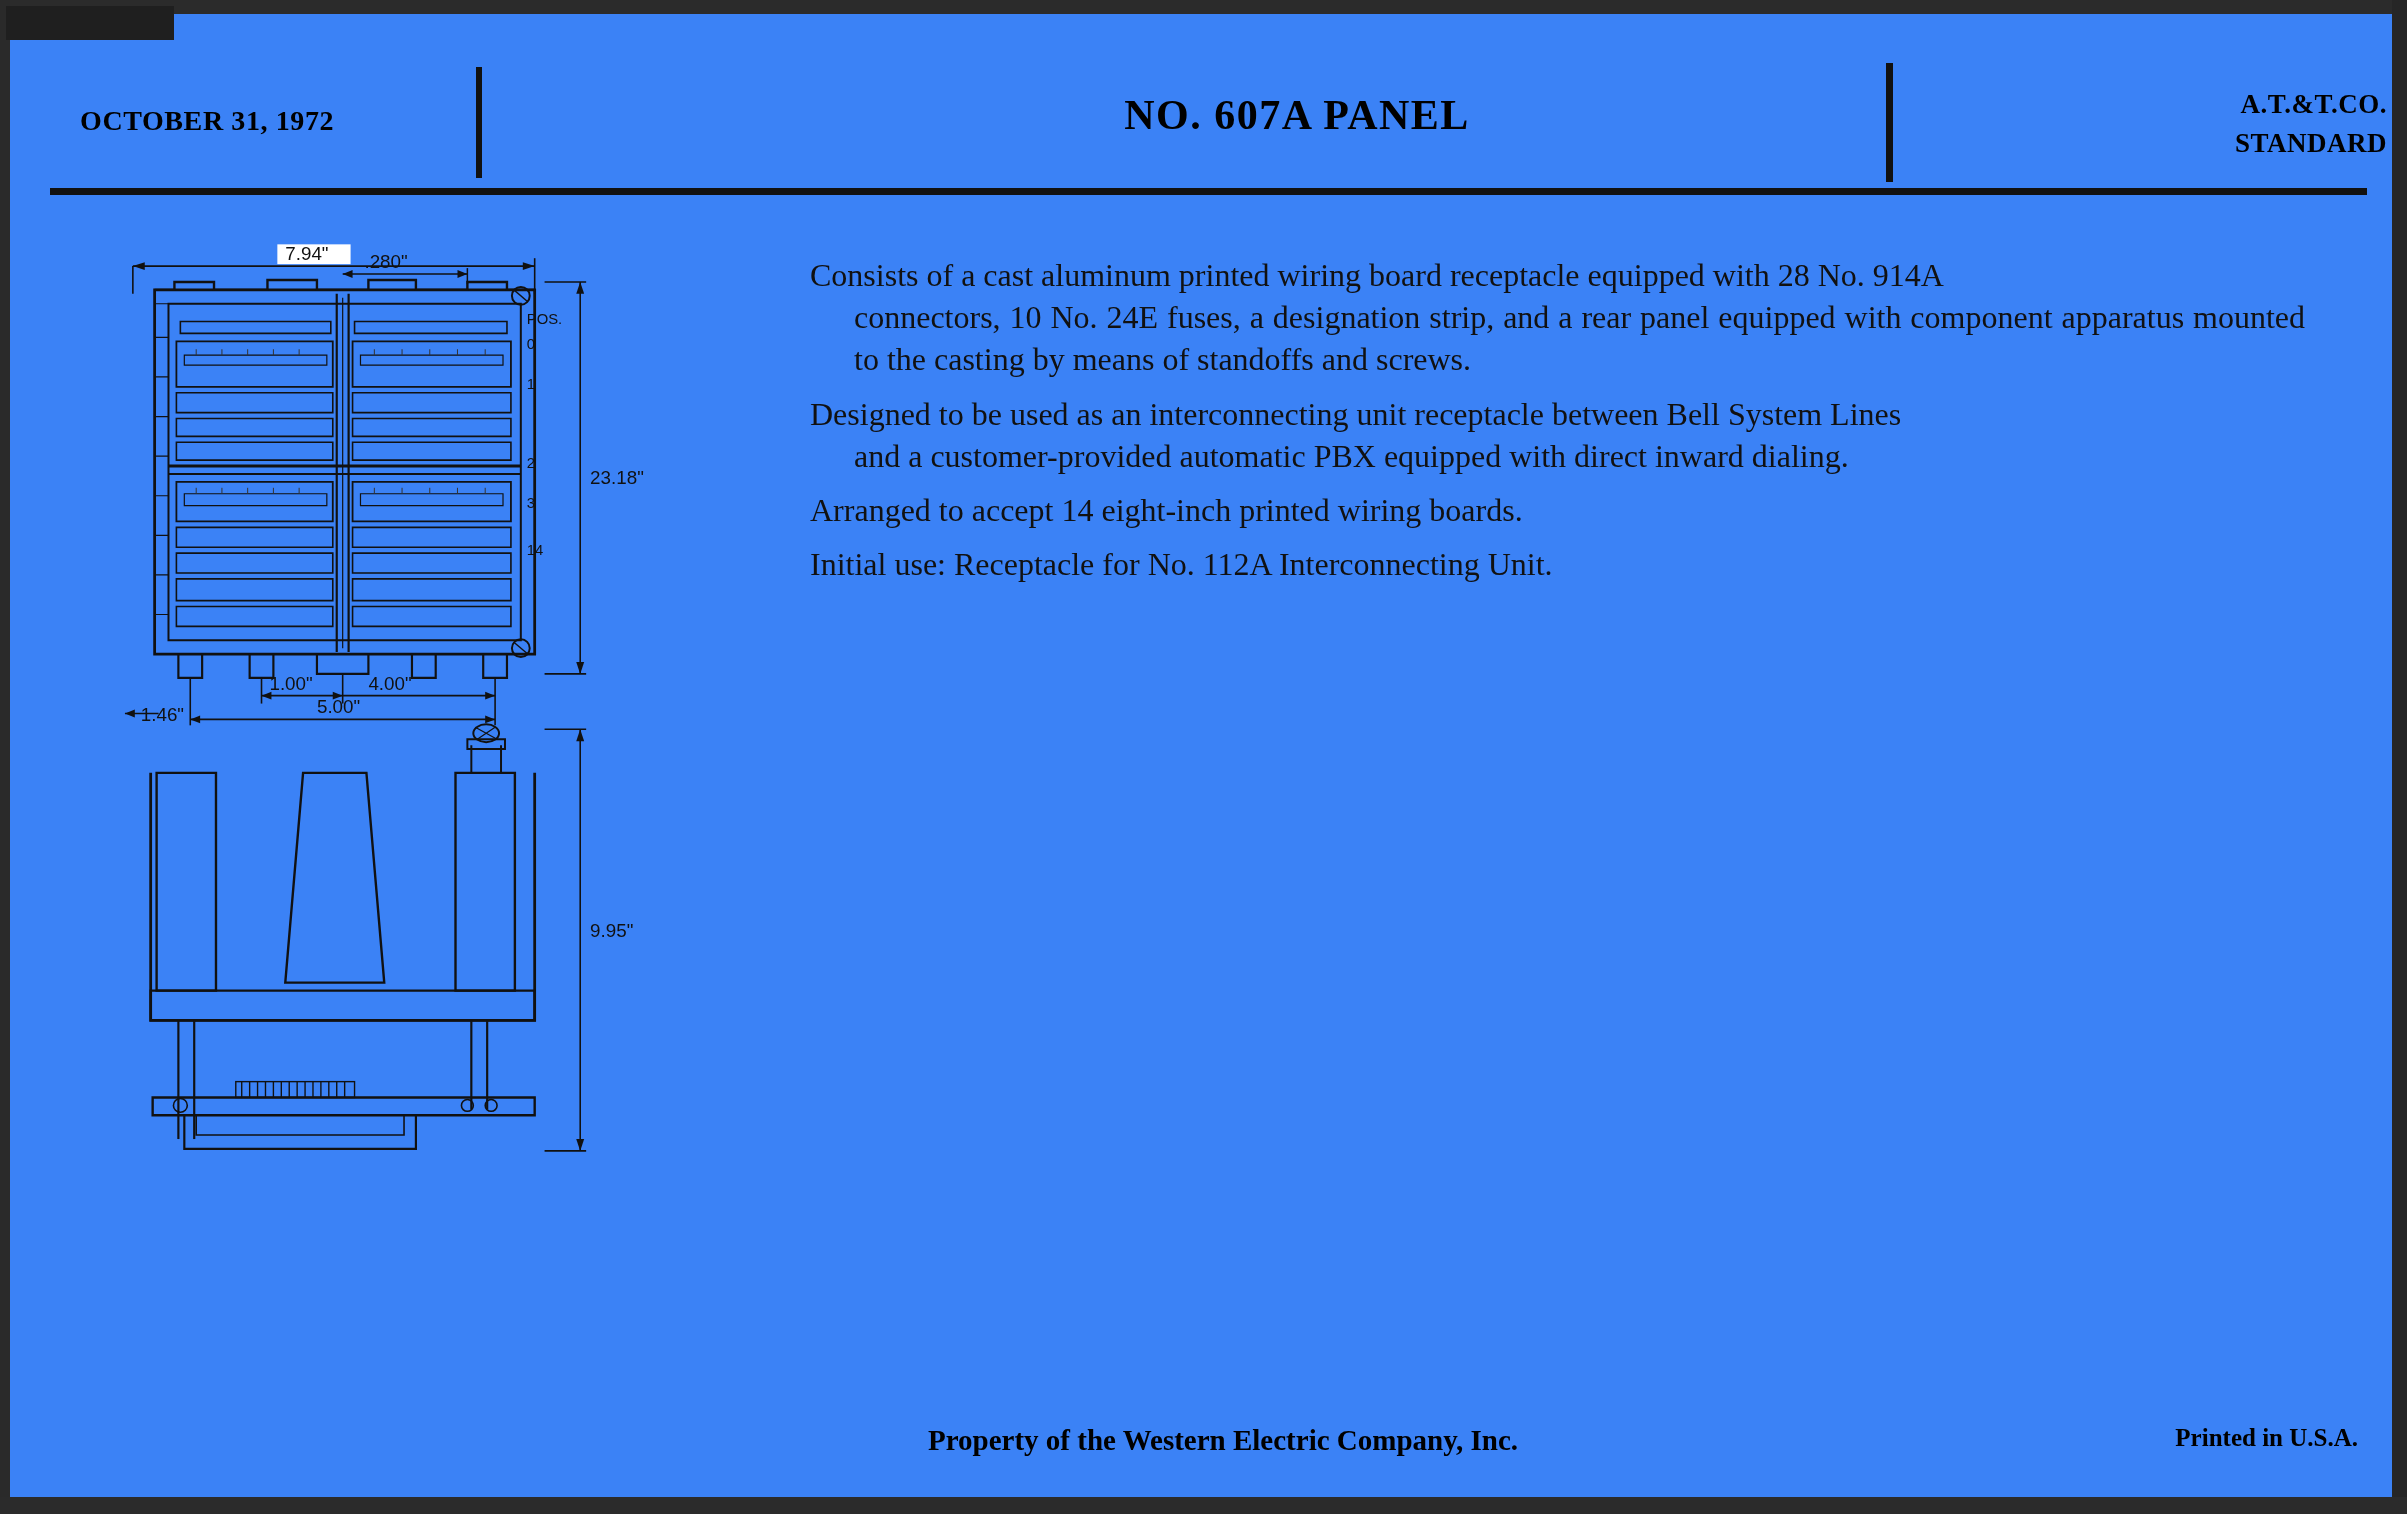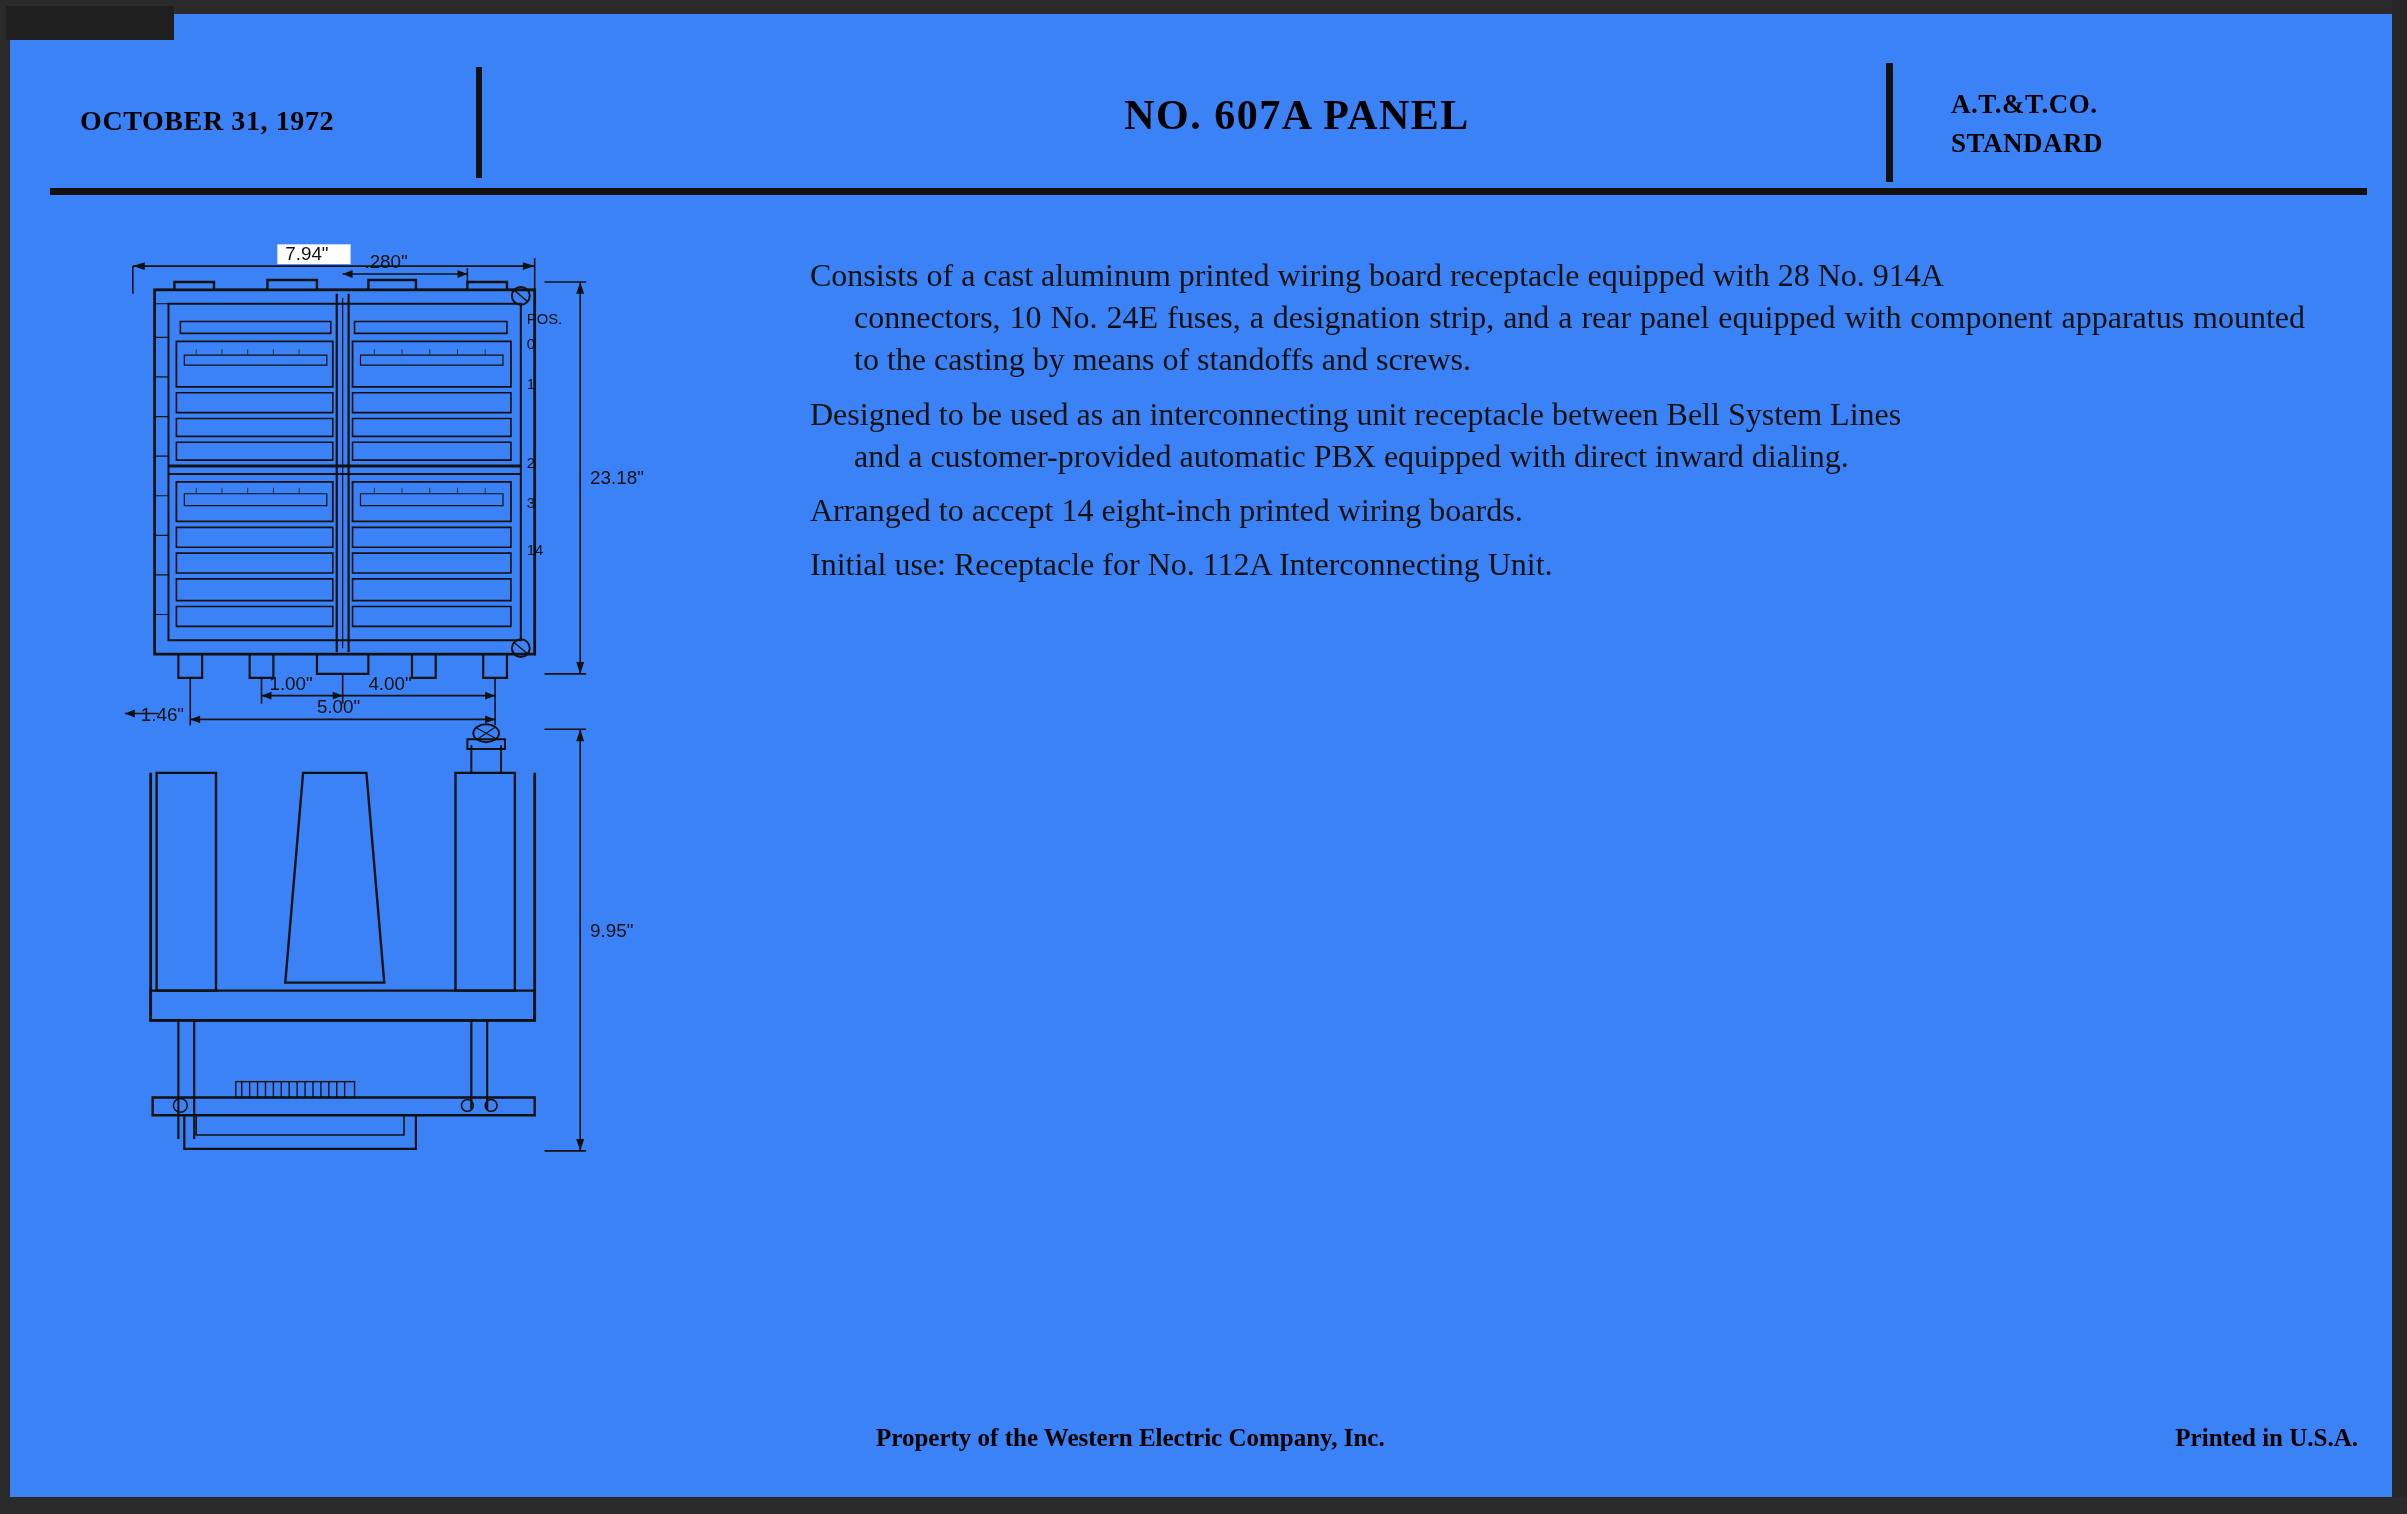--- a/index.html
+++ b/index.html
@@ -83,21 +83,21 @@
     text-align: center;
     font-size: 42px;
     font-weight: bold;
     letter-spacing: 1.5px;
   }
   .header-company {
     position: absolute;
     left: 1901px;
     top: 30px;
     width: 436px;
-    text-align: left;
+    text-align: right;
     font-size: 27px;
     font-weight: bold;
     line-height: 1.45;
     letter-spacing: 0.5px;
   }
   .header-rule {
     position: absolute;
     left: 50px;
     top: 188px;
     width: 2317px;
@@ -124,23 +124,23 @@
     display: block;
     padding-left: 44px;
   }
   .para.nohang {
     text-align: left;
   }
 
   
   .footer-left {
     position: absolute;
-    left: 876px;
+    left: 928px;
     top: 1424px;
-    font-size: 25px;
+    font-size: 29px;
     font-weight: bold;
   }
   .footer-right {
     position: absolute;
     right: 50px;
     top: 1424px;
     font-size: 25px;
     font-weight: bold;
     text-align: center;
   }

